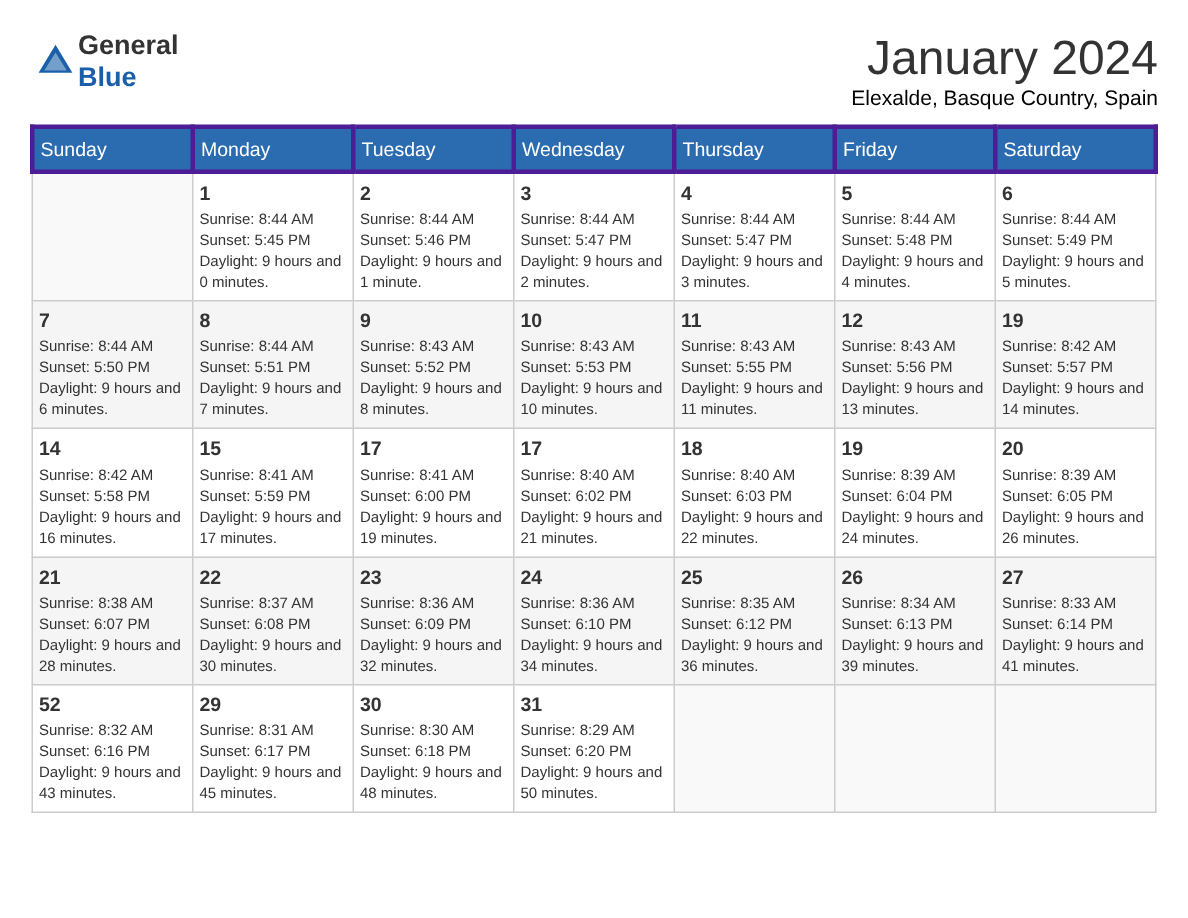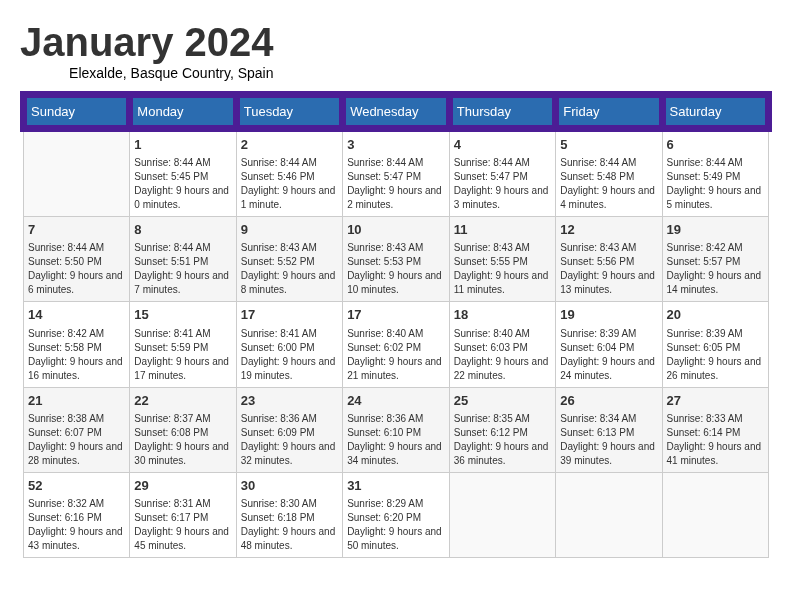--- a/index.html
+++ b/index.html
@@ -32,41 +32,41 @@
     }
     .logo-icon {
       width: 30px;
       height: 30px;
       margin-left: 2px;
     }
     .title-section {
       text-align: right;
     }
     .month-title {
-      font-size: 40px;
-      font-weight: bold;
+      font-size: 32px;
+      font-weight: normal;
       color: #333;
     }
     .location-title {
       font-size: 14px;
       color: #000000;
     }
     table {
       width: 100%;
       border-collapse: collapse;
       font-size: 10px;
     }
     thead tr th {
       background-color: #2b6cb0;
       color: #fff;
       padding: 6px 4px;
       text-align: left;
       font-size: 13px;
       font-weight: normal;
-      border: 7px solid #4c1d95;
+      border: 3px solid #4c1d95;
     }
     tbody tr td {
       border: 1px solid #ccc;
       vertical-align: top;
       padding: 4px;
       min-height: 70px;
       height: 80px;
       width: 107px;
       color: #333;
       line-height: 1.4;
@@ -88,20 +88,30 @@
       background-color: #fff;
     }
     tbody tr td.empty {
       background-color: #f9f9f9;
     }
   </style>
 </head>
 <body>
 
 <div class="header">
+  <div class="logo">
+    <svg class="logo-icon" viewBox="0 0 40 40">
+      <polygon points="20,5 35,30 5,30" fill="#1a5fa8"></polygon>
+      <polygon points="20,12 30,28 10,28" fill="#fff" opacity="0.4"></polygon>
+    </svg>
+    <div>
+      <span class="logo-text-general">General</span><br>
+      <span class="logo-text-blue">Blue</span>
+    </div>
+  </div>
   <div class="title-section">
     <div class="month-title">January 2024</div>
     <div class="location-title">Elexalde, Basque Country, Spain</div>
   </div>
 </div>
 
 <table>
   <thead>
     <tr>
     <th>Sunday</th>

